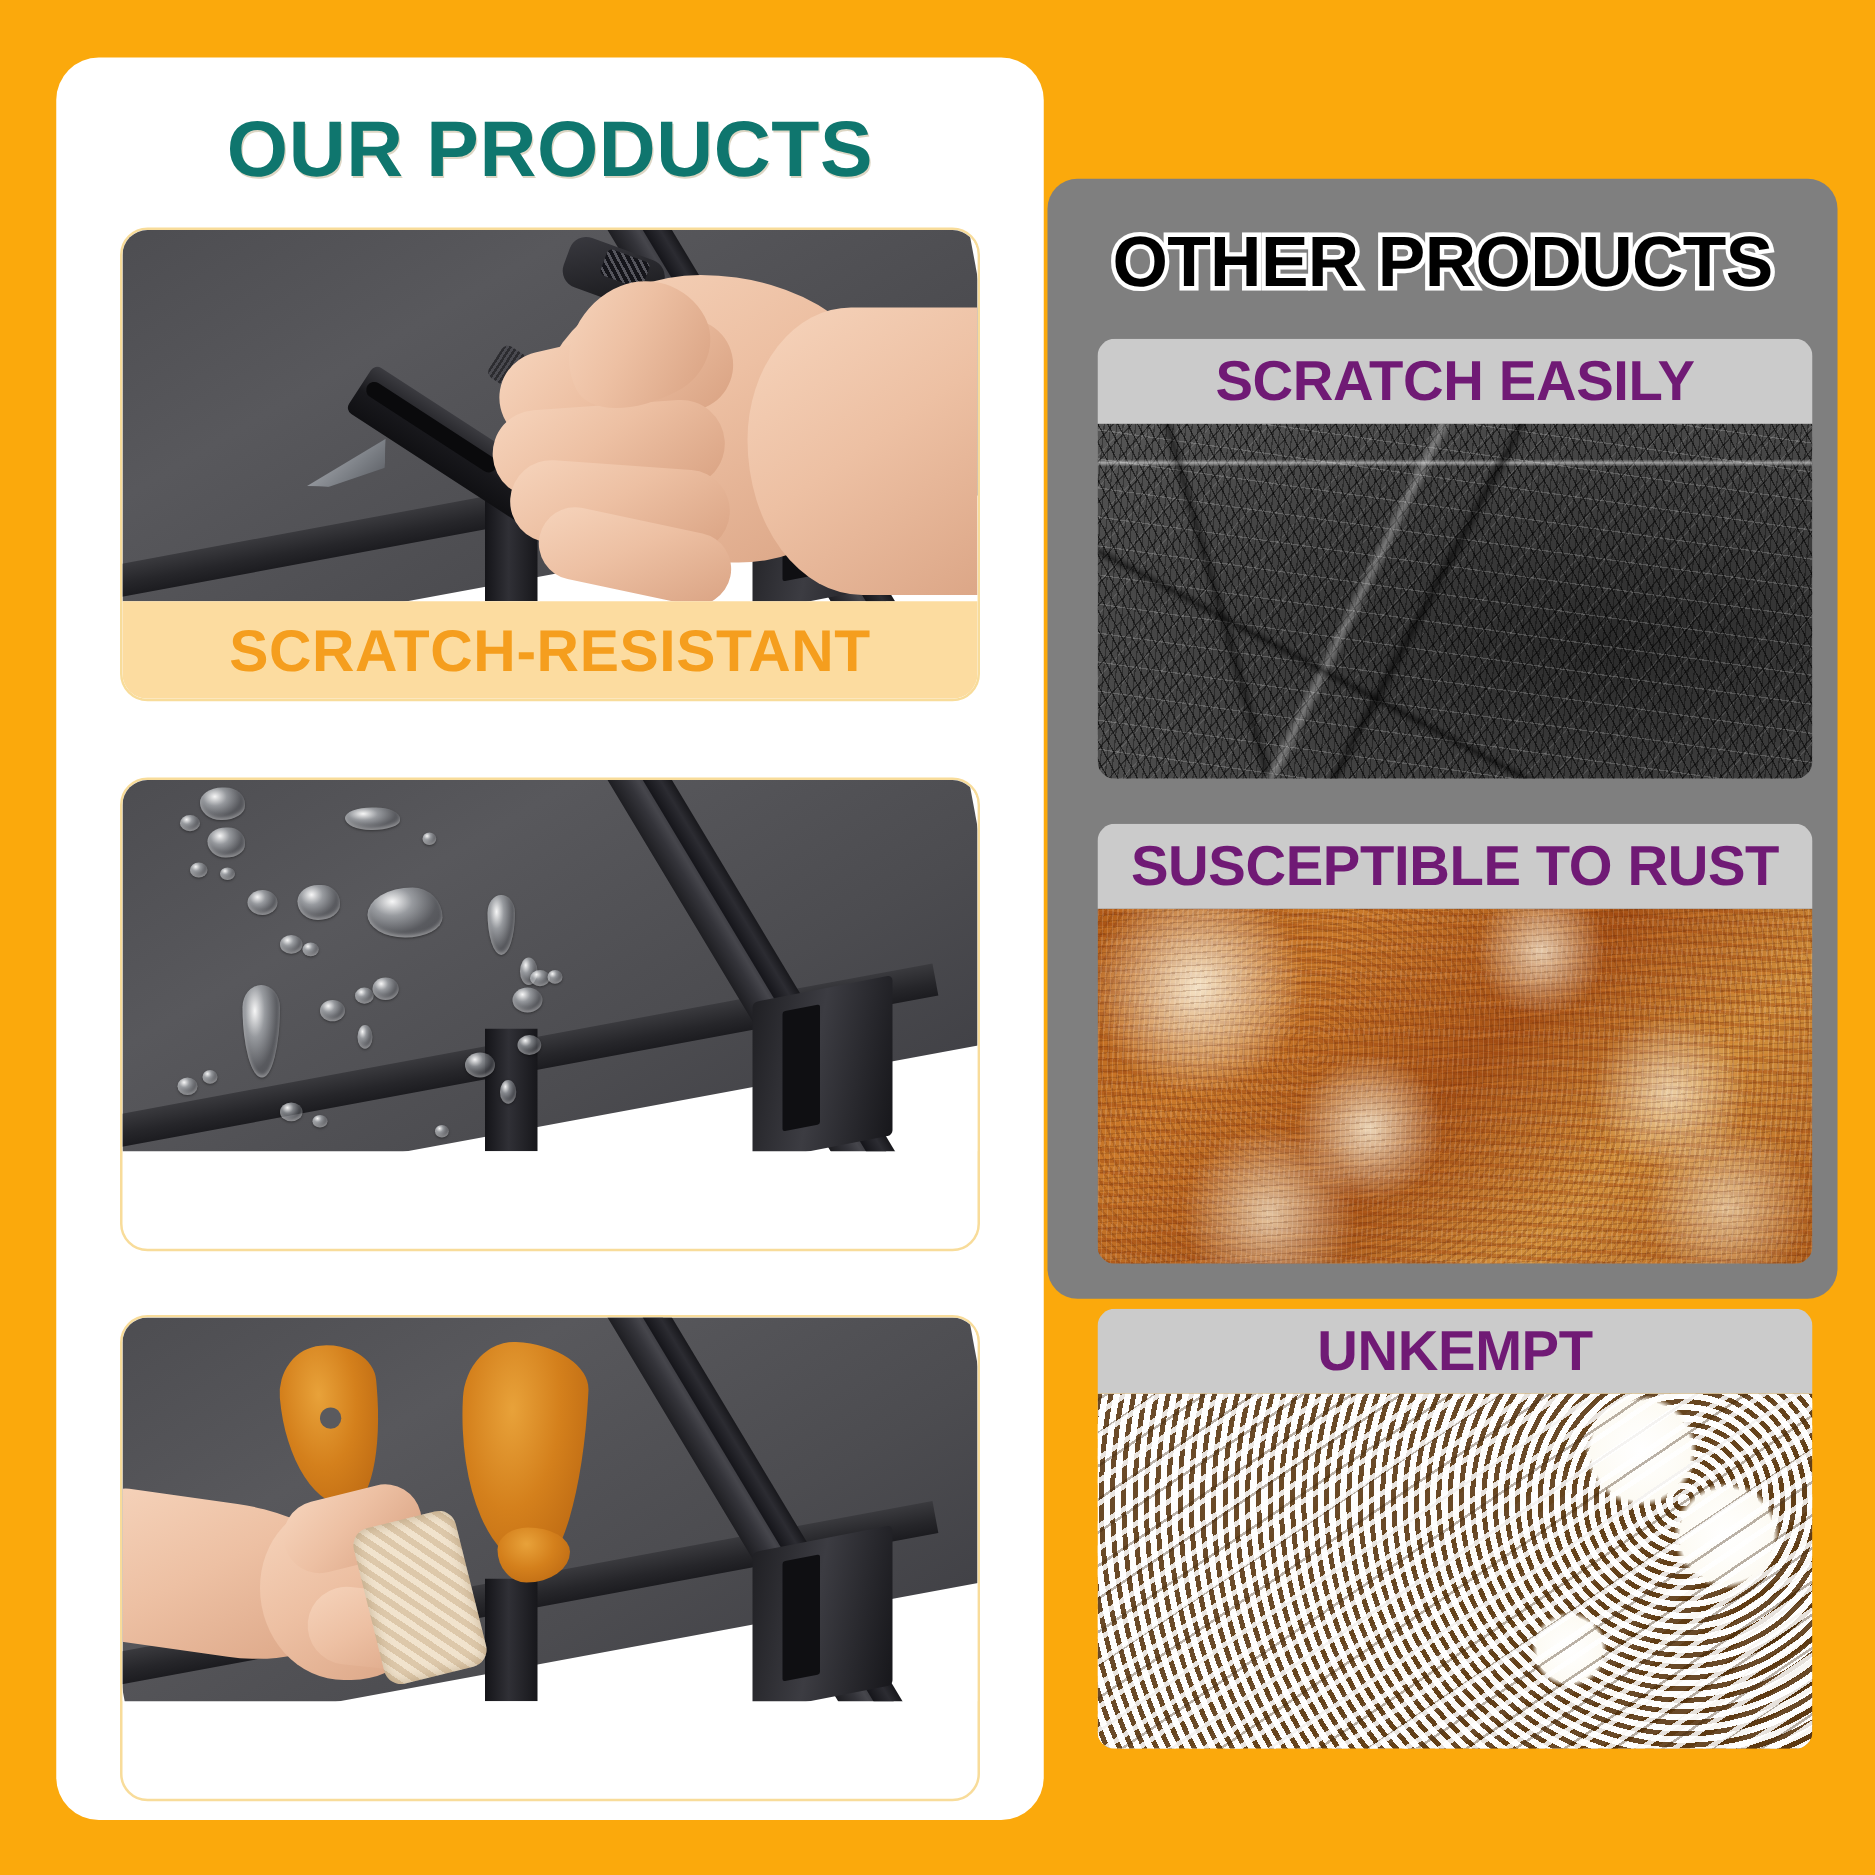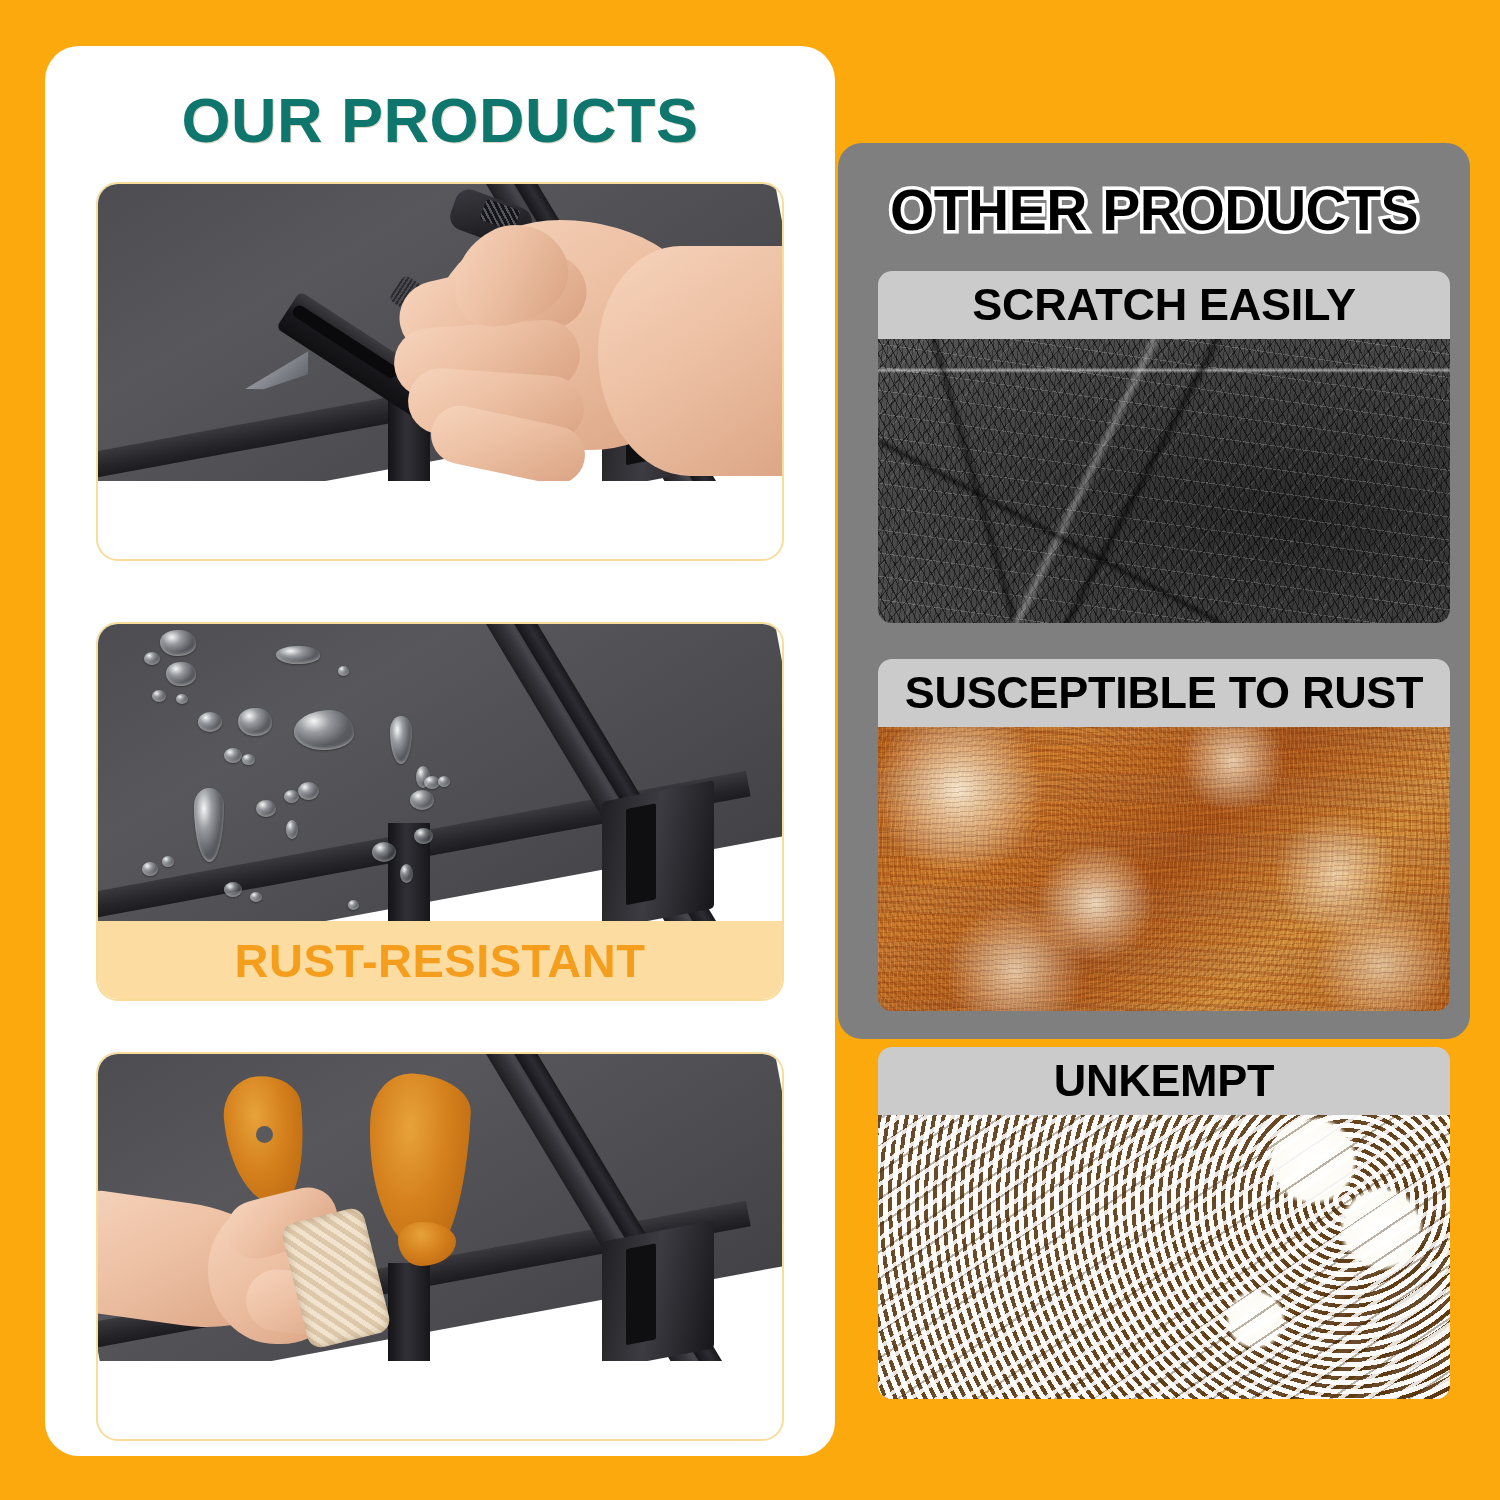--- a/index.html
+++ b/index.html
@@ -232,21 +232,21 @@
     overflow: hidden;
   }
   .other-1 { top: 128px; height: 352px; }
   .other-2 { top: 516px; height: 352px; }
   .other-3 { top: 904px; height: 352px; }
 
   .other-label {
     position: relative;
     height: 68px;
     background: #CBCBCB;
-    color: #000000;
+    color: #701a75;
     font-size: 45px;
     font-weight: bold;
     letter-spacing: -0.3px;
     display: flex;
     align-items: center;
     justify-content: center;
     border-radius: 12px 12px 0 0;
   }
 
   .other-texture {
@@ -351,20 +351,21 @@
       <span style="position:absolute; left:384px; top:20px; width:36px; height:22px; background:repeating-linear-gradient(42deg,#15151a 0 3px,#55555c 3px 5px); border-radius:4px; transform:rotate(20deg);"></span>
 
       <span class="hand" style="left:330px; top:36px; width:280px; height:230px; border-radius:52% 58% 46% 54% / 58% 50% 50% 42%;"></span>
       <span class="hand" style="left:500px; top:62px; width:230px; height:230px; border-radius:36% 10% 14% 40% / 46% 26% 30% 54%;"></span>
       <span class="hand" style="left:300px; top:84px; width:190px; height:74px; border-radius:48px; transform:rotate(-13deg);"></span>
       <span class="hand" style="left:296px; top:140px; width:186px; height:70px; border-radius:44px; transform:rotate(-4deg);"></span>
       <span class="hand" style="left:310px; top:188px; width:176px; height:66px; border-radius:42px; transform:rotate(4deg);"></span>
       <span class="hand" style="left:332px; top:232px; width:156px; height:58px; border-radius:36px; transform:rotate(12deg);"></span>
       <span class="hand" style="left:352px; top:44px; width:118px; height:96px; border-radius:54% 46% 40% 60% / 60% 56% 44% 40%; transform:rotate(-28deg);"></span>
     </div>
+    <div class="card-label">SCRATCH-RESISTANT</div>
   </div>
 
   <div class="product-card card-2">
     <div class="card-photo">
       <div class="desk">
         <div class="desk-top"></div>
         <div class="desk-edge"></div>
         <div class="desk-rail"></div>
         <div class="desk-rail2"></div>
         <div class="desk-leg"></div>
@@ -394,21 +395,20 @@
       <span class="drop" style="left:340px; top:152px; width:12px; height:11px;"></span>
       <span class="drop" style="left:44px;  top:238px; width:16px; height:14px;"></span>
       <span class="drop" style="left:64px;  top:232px; width:12px; height:11px;"></span>
       <span class="drop" style="left:126px; top:258px; width:18px; height:15px;"></span>
       <span class="drop" style="left:152px; top:268px; width:12px; height:10px;"></span>
       <span class="drop" style="left:274px; top:218px; width:24px; height:20px;"></span>
       <span class="drop" style="left:316px; top:204px; width:19px; height:16px;"></span>
       <span class="drop" style="left:302px; top:240px; width:13px; height:19px;"></span>
       <span class="drop" style="left:250px; top:276px; width:11px; height:10px;"></span>
     </div>
-    <div class="card-label">RUST-RESISTANT</div>
   </div>
 
   <div class="product-card card-3">
     <div class="card-photo">
       <div class="desk">
         <div class="desk-top"></div>
         <div class="desk-edge"></div>
         <div class="desk-rail"></div>
         <div class="desk-rail2"></div>
         <div class="desk-leg"></div>

